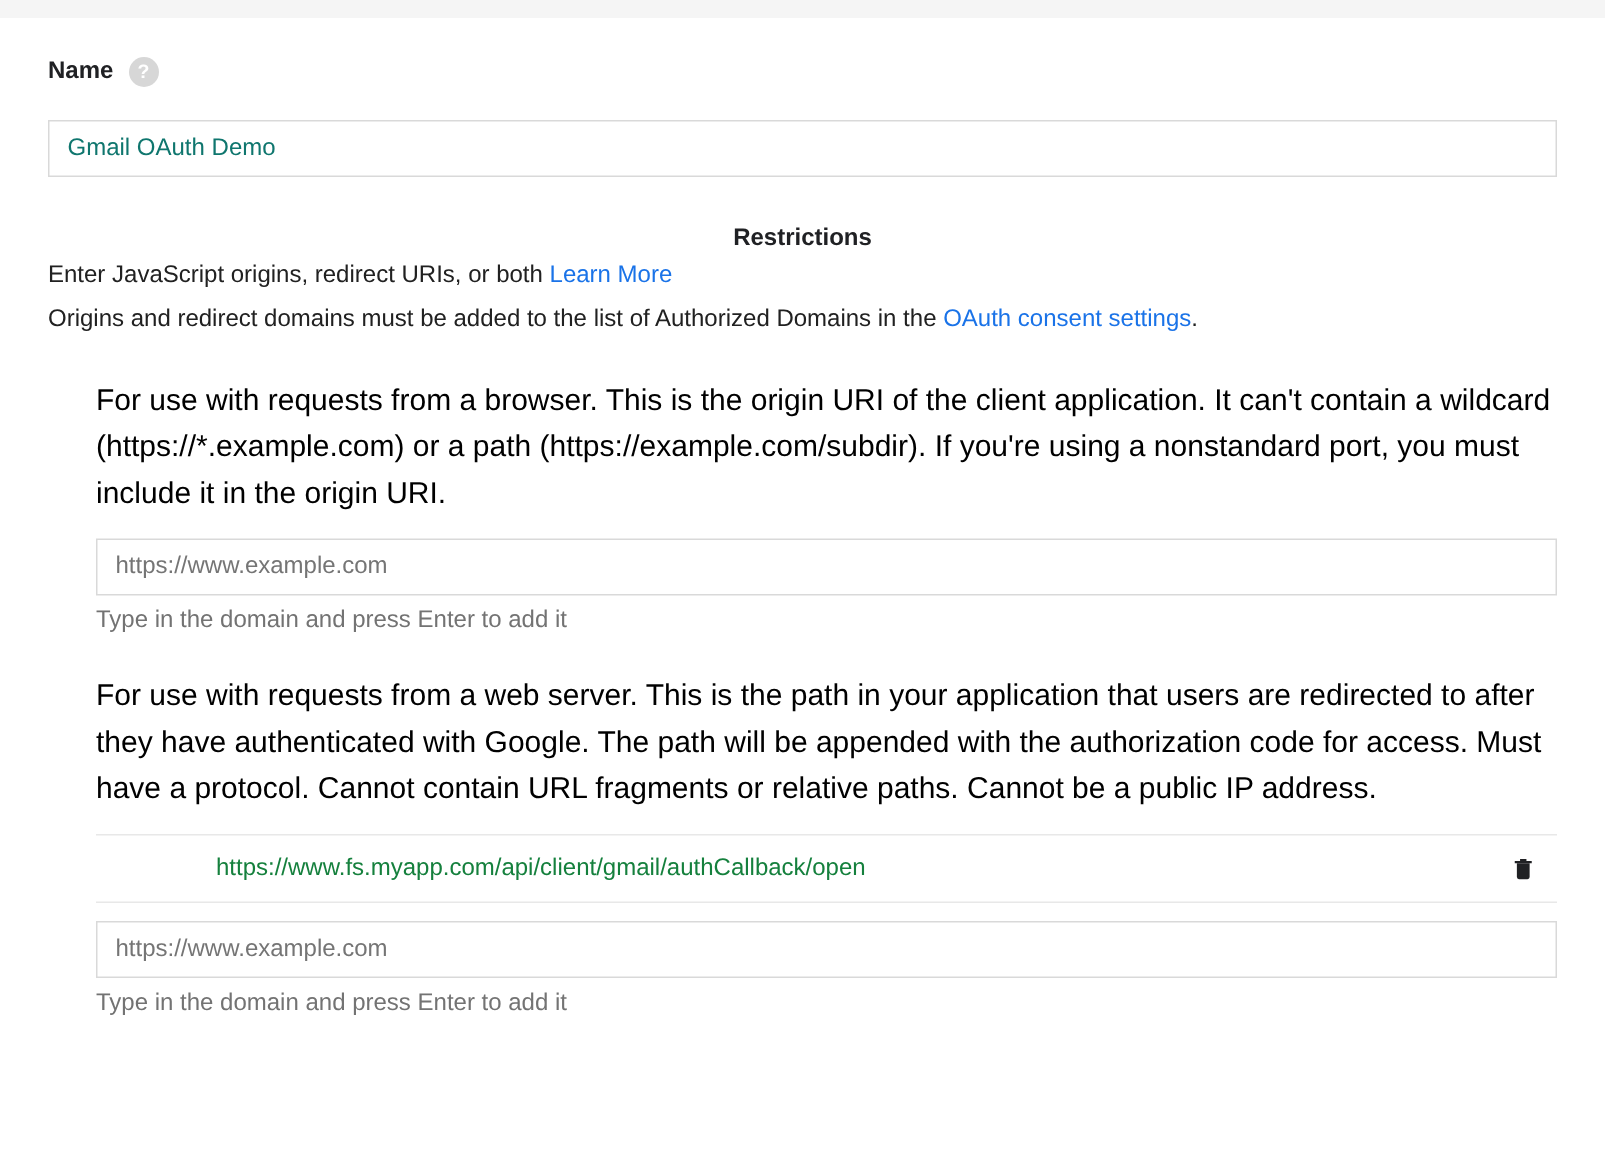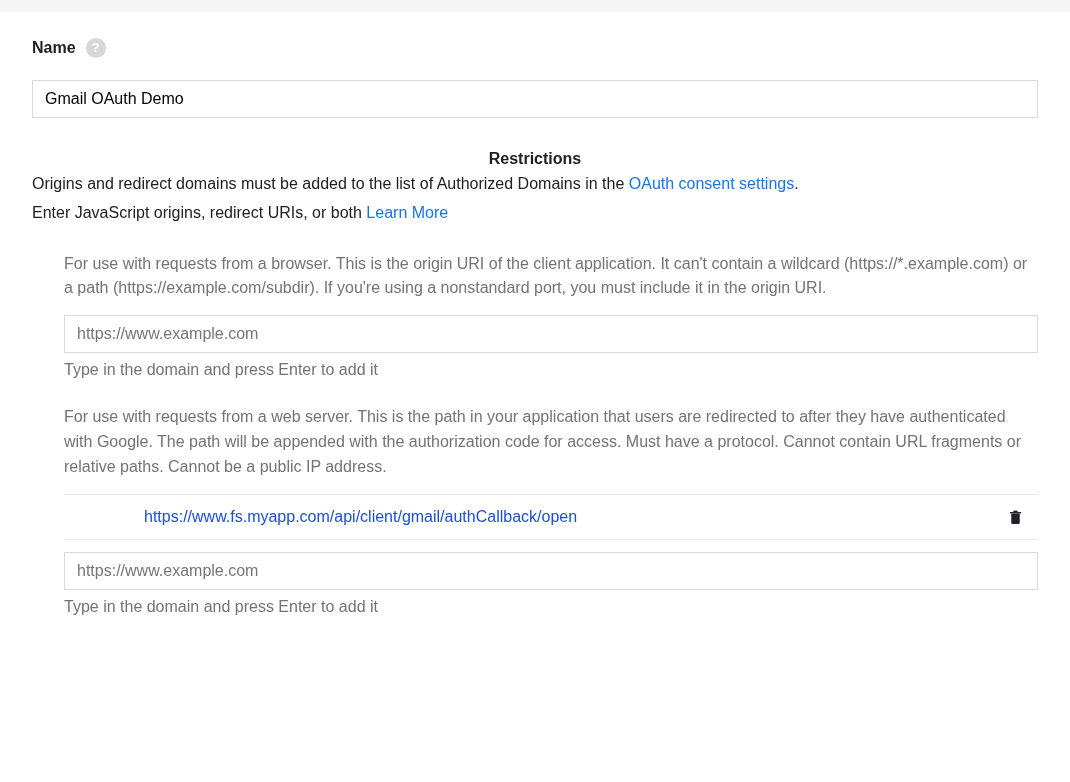--- a/index.html
+++ b/index.html
@@ -40,21 +40,21 @@
     line-height: 20px;
     text-align: center;
     font-weight: 700;
   }
   .text-input {
     width: 100%;
     height: 38px;
     border: 1px solid #d9d9d9;
     padding: 0 12px;
     font-size: 16px;
-    color: #000000;
+    color: #0f766e;
     outline: none;
     background:#fff;
   }
   .text-input::placeholder { color:#757575; }
   .section-heading {
     font-weight: 700;
     font-size: 16px;
     margin-top: 32px;
     margin-bottom: 4px;
     text-align: center;
@@ -73,22 +73,22 @@
     padding-left: 32px;
     padding-right: 0;
     margin-top: 26px;
   }
   .sub-heading {
     font-weight: 700;
     font-size: 16px;
     margin-bottom: 2px;
   }
   .desc-text {
-    font-size: 16px;
-    color: #737373;
+    font-size: 20px;
+    color: #000000;
     line-height: 1.55;
     margin: 0 0 14px 0;
   }
   .hint-text {
     font-size: 16px;
     color: #737373;
     margin-top: 8px;
   }
   .uri-row {
     display: flex;
@@ -96,21 +96,21 @@
     height: 46px;
     border-top: 1px solid #e8e8e8;
     border-bottom: 1px solid #e8e8e8;
     padding: 0 6px 0 80px;
     margin-bottom: 12px;
     margin-top: 10px;
   }
   .uri-text {
     flex: 1;
     font-size: 16px;
-    color:#1d4ed8;
+    color:#15803d;
   }
   .trash-btn {
     background: none;
     border: none;
     padding: 4px 8px;
     cursor: pointer;
     color:#202124;
   }
   .trash-btn svg { display:block; }
   .actions {
@@ -146,24 +146,24 @@
   
   <div class="label-row">
     <span class="label-strong">Name</span>
     <span class="help-circle">?</span>
   </div>
   <input type="text" class="text-input" value="Gmail OAuth Demo" style="">
 
   
   <div class="section-heading">Restrictions</div>
   <p class="body-text">
-    <span>Origins and redirect domains must be added to the list of Authorized Domains in the </span><a href="#" class="link">OAuth consent settings</a><span>.</span>
+    <span>Enter JavaScript origins, redirect URIs, or both </span><a href="#" class="link">Learn More</a>
   </p>
   <p class="body-text">
-    <span>Enter JavaScript origins, redirect URIs, or both </span><a href="#" class="link">Learn More</a>
+    <span>Origins and redirect domains must be added to the list of Authorized Domains in the </span><a href="#" class="link">OAuth consent settings</a><span>.</span>
   </p>
 
   
   <div class="indent-block">
     <p class="desc-text">For use with requests from a browser. This is the origin URI of the client application. It can't contain a wildcard (https://*.example.com) or a path (https://example.com/subdir). If you're using a nonstandard port, you must include it in the origin URI.</p>
     <input type="text" class="text-input" placeholder="https://www.example.com" style="">
     <div class="hint-text">Type in the domain and press Enter to add it</div>
   </div>
 
   

